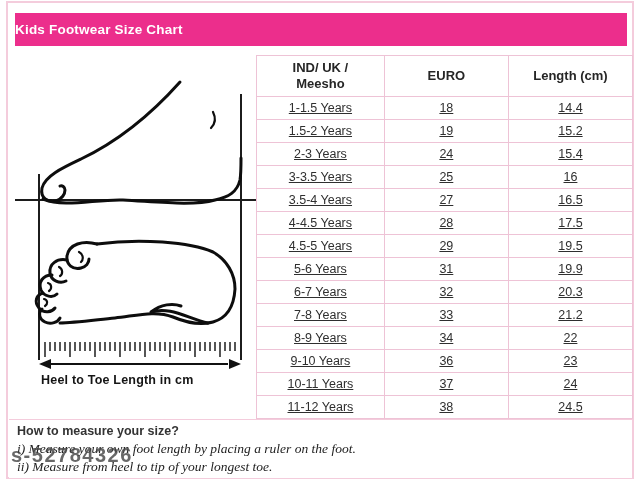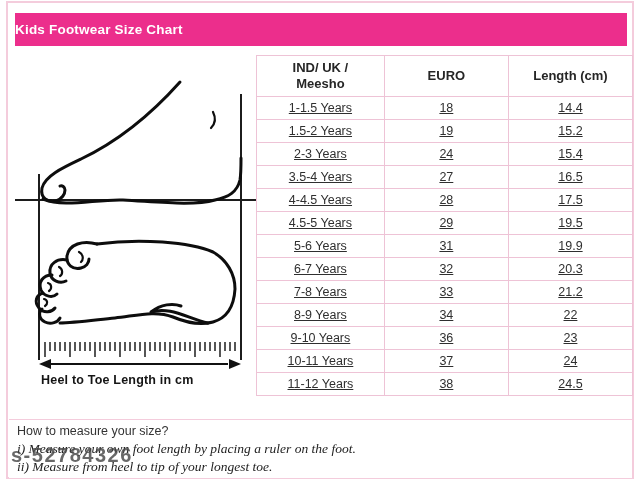--- a/index.html
+++ b/index.html
@@ -22,21 +22,21 @@
     font-size:12.5px;font-weight:600;color:#151515;letter-spacing:.2px;}
   .table-wrap{position:absolute;left:256px;top:55px;width:377px;height:363px;}
   table{width:100%;border-collapse:collapse;table-layout:fixed;padding-left:44px;}
   th,td{border:1px solid var(--grid-border);text-align:center;vertical-align:middle;color:var(--ink);}
   table{border:1px solid var(--table-outline);}
   th{height:41px;font-size:13px;font-weight:bold;line-height:1.2;white-space:pre-line;color:#262626;}
   td{height:23px;font-size:12.5px;text-decoration:underline;}
   col.c1{width:34%;} col.c2{width:33%;} col.c3{width:33%;}
   .instructions{position:absolute;left:9px;right:7px;top:419px;bottom:5px;
     border-top:1px solid var(--frame-border);padding:4px 10px 0 8px;background:#fff;}
-  .instructions .heading{font-size:12.5px;font-weight:normal;color:#333;margin-bottom:2px;}
+  .instructions .heading{font-size:12.5px;font-weight:bold;color:#333;margin-bottom:2px;}
   .instructions .step{font-family:"Liberation Serif",serif;font-style:italic;font-size:13.5px;
     color:#222;line-height:1.32;}
   .watermark{position:absolute;left:11px;top:444px;font-size:20px;font-weight:bold;
     color:#474747;opacity:.82;letter-spacing:1.5px;transform:scaleY(1.05);}
   .foot-stroke{fill:none;stroke:#0d0d0d;stroke-width:3;stroke-linecap:round;stroke-linejoin:round;}
   .thin-stroke{fill:none;stroke:#0d0d0d;stroke-width:2.2;stroke-linecap:round;}
   .measure-line{stroke:#1c1c1c;stroke-width:2;}
   .ruler-ticks line{stroke:#2b2b2b;stroke-width:1.6;}
   .arrow-line{stroke:#111;stroke-width:2;}
   .arrow-head{fill:#111;}
@@ -156,20 +156,25 @@
         <td>1.5-2 Years</td>
         <td>19</td>
         <td>15.2</td>
       </tr>
           <tr>
         <td>2-3 Years</td>
         <td>24</td>
         <td>15.4</td>
       </tr>
           <tr>
+        <td>3-3.5 Years</td>
+        <td>25</td>
+        <td>16</td>
+      </tr>
+          <tr>
         <td>3.5-4 Years</td>
         <td>27</td>
         <td>16.5</td>
       </tr>
           <tr>
         <td>4-4.5 Years</td>
         <td>28</td>
         <td>17.5</td>
       </tr>
           <tr>

